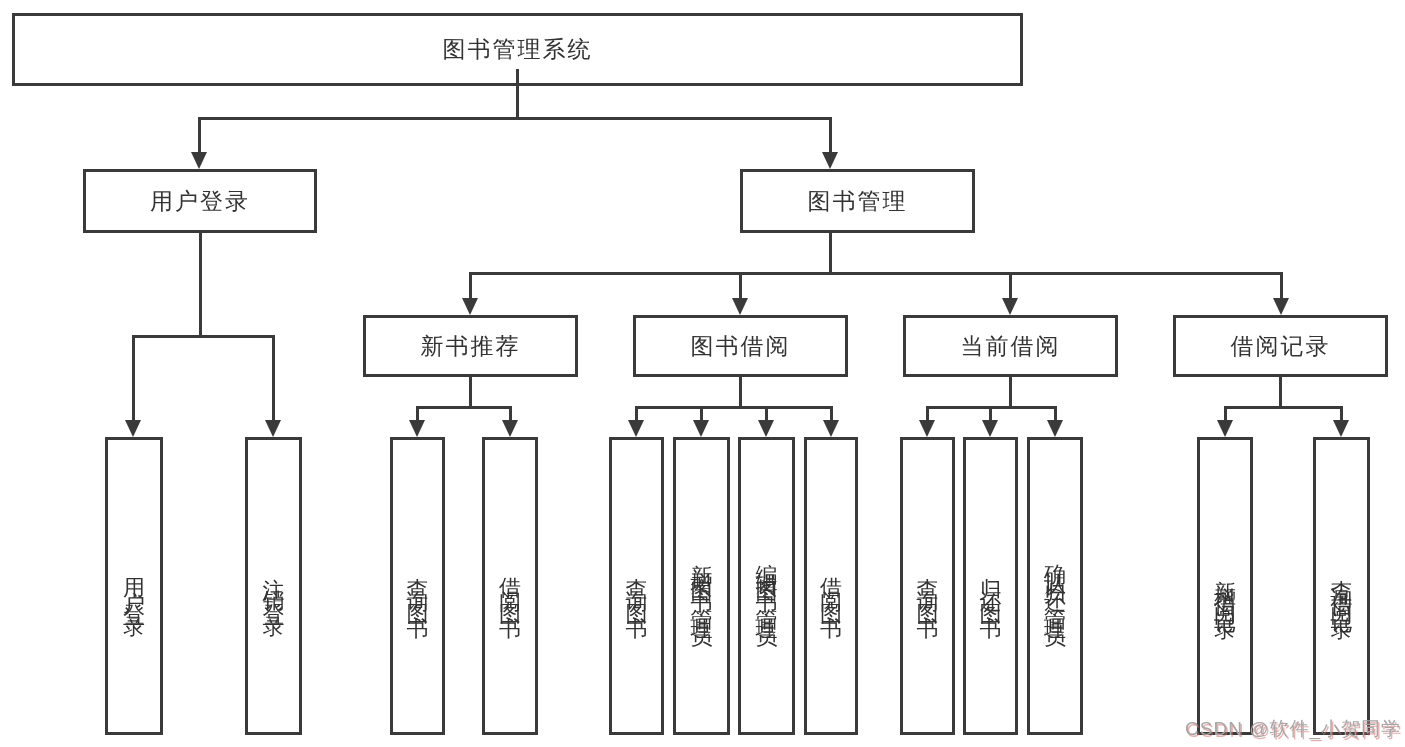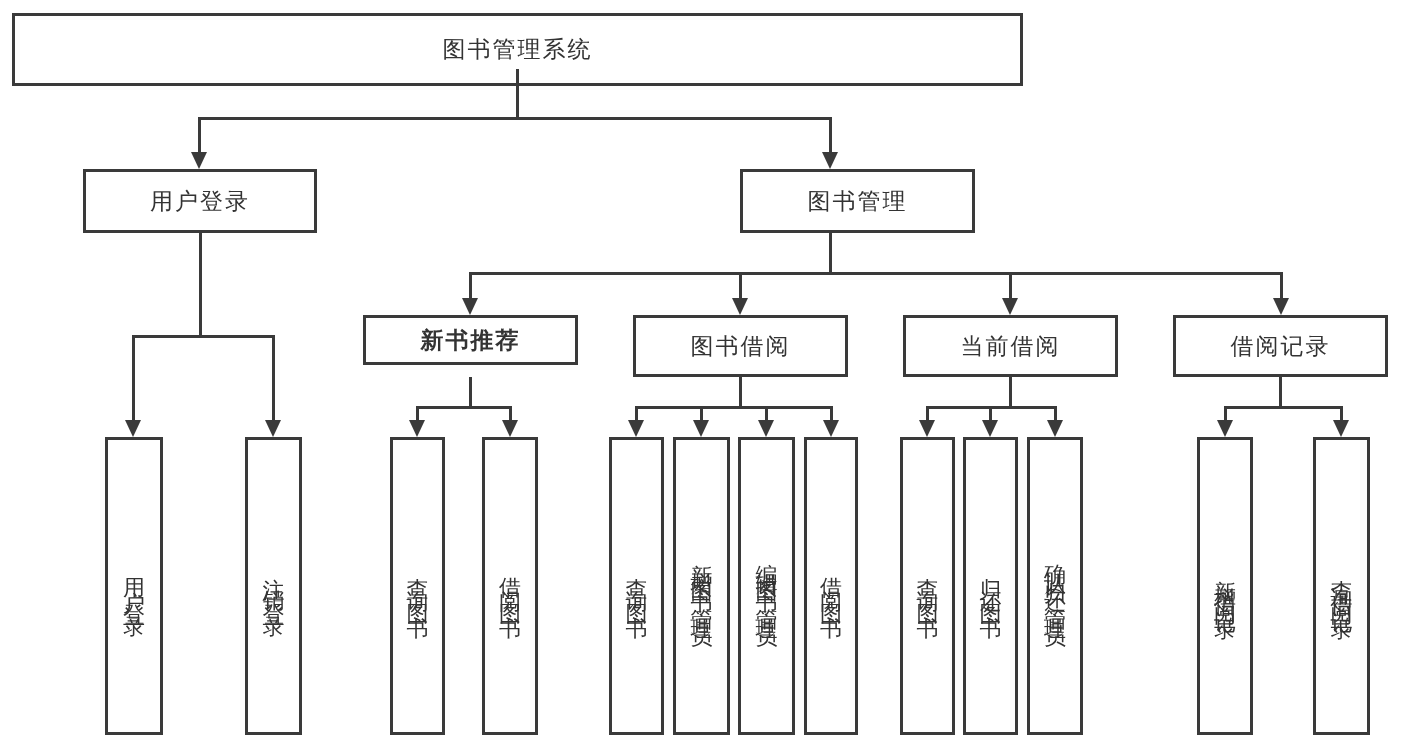--- a/index.html
+++ b/index.html
@@ -66,21 +66,21 @@
   <div class="hline" style="left:468.5px;top:271.5px;width:814px;"></div>
   <div class="vline" style="left:468.5px;top:273px;height:27px;"></div>
   <div class="arrow" style="left:462px;top:298px;"></div>
   <div class="vline" style="left:738.5px;top:273px;height:27px;"></div>
   <div class="arrow" style="left:732px;top:298px;"></div>
   <div class="vline" style="left:1008.5px;top:273px;height:27px;"></div>
   <div class="arrow" style="left:1002px;top:298px;"></div>
   <div class="vline" style="left:1279.5px;top:273px;height:27px;"></div>
   <div class="arrow" style="left:1273px;top:298px;"></div>
 
-  <div class="box" style="left:363px;top:315px;width:215px;height:50px;font-weight:bold;">
+  <div class="box" style="left:363px;top:315px;width:215px;height:62px;">
     <span class="hlabel">新书推荐</span>
   </div>
   <div class="box" style="left:633px;top:315px;width:215px;height:62px;">
     <span class="hlabel">图书借阅</span>
   </div>
   <div class="box" style="left:903px;top:315px;width:215px;height:62px;">
     <span class="hlabel">当前借阅</span>
   </div>
   <div class="box" style="left:1173px;top:315px;width:215px;height:62px;">
     <span class="hlabel">借阅记录</span>
@@ -157,14 +157,15 @@
     <span class="vtext long">确认归还（管理员）</span>
   </div>
 
   <div class="box" style="left:1197px;top:437px;width:56px;height:298px;">
     <span class="vtext medium">新增借阅记录</span>
   </div>
   <div class="box" style="left:1313px;top:437px;width:57px;height:298px;">
     <span class="vtext medium">查询借阅记录</span>
   </div>
 
+  <div id="watermark">CSDN @软件_小贺同学</div>
 
 </div>
 
 </body></html>

